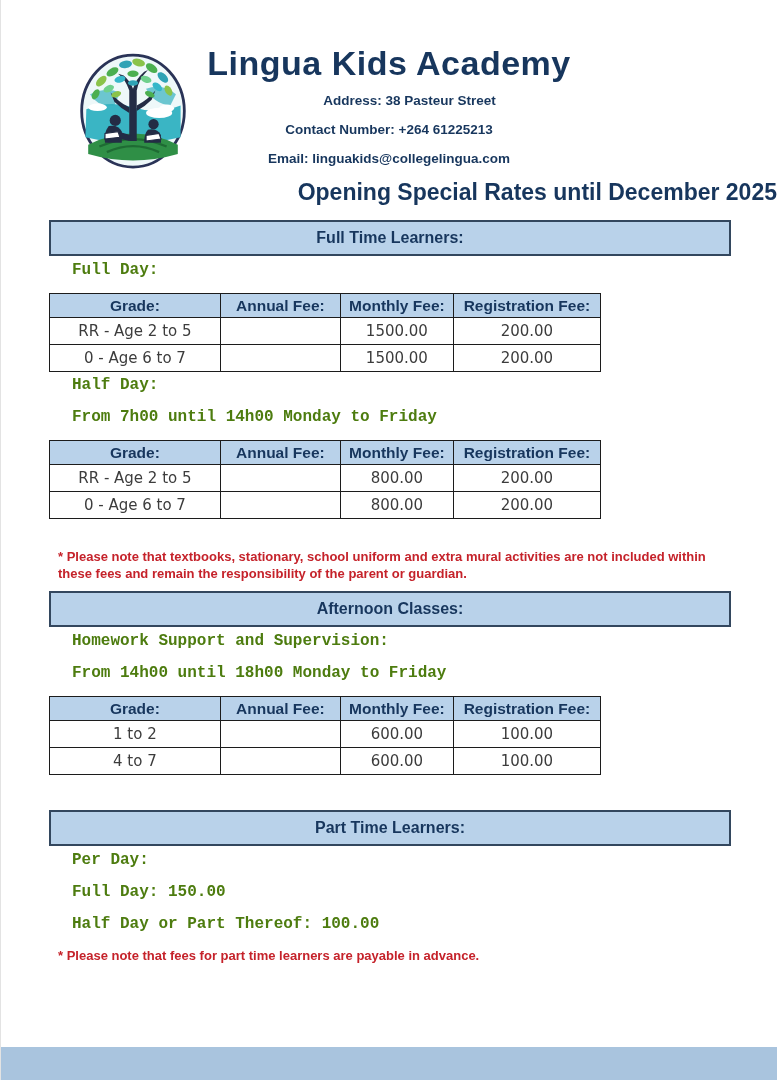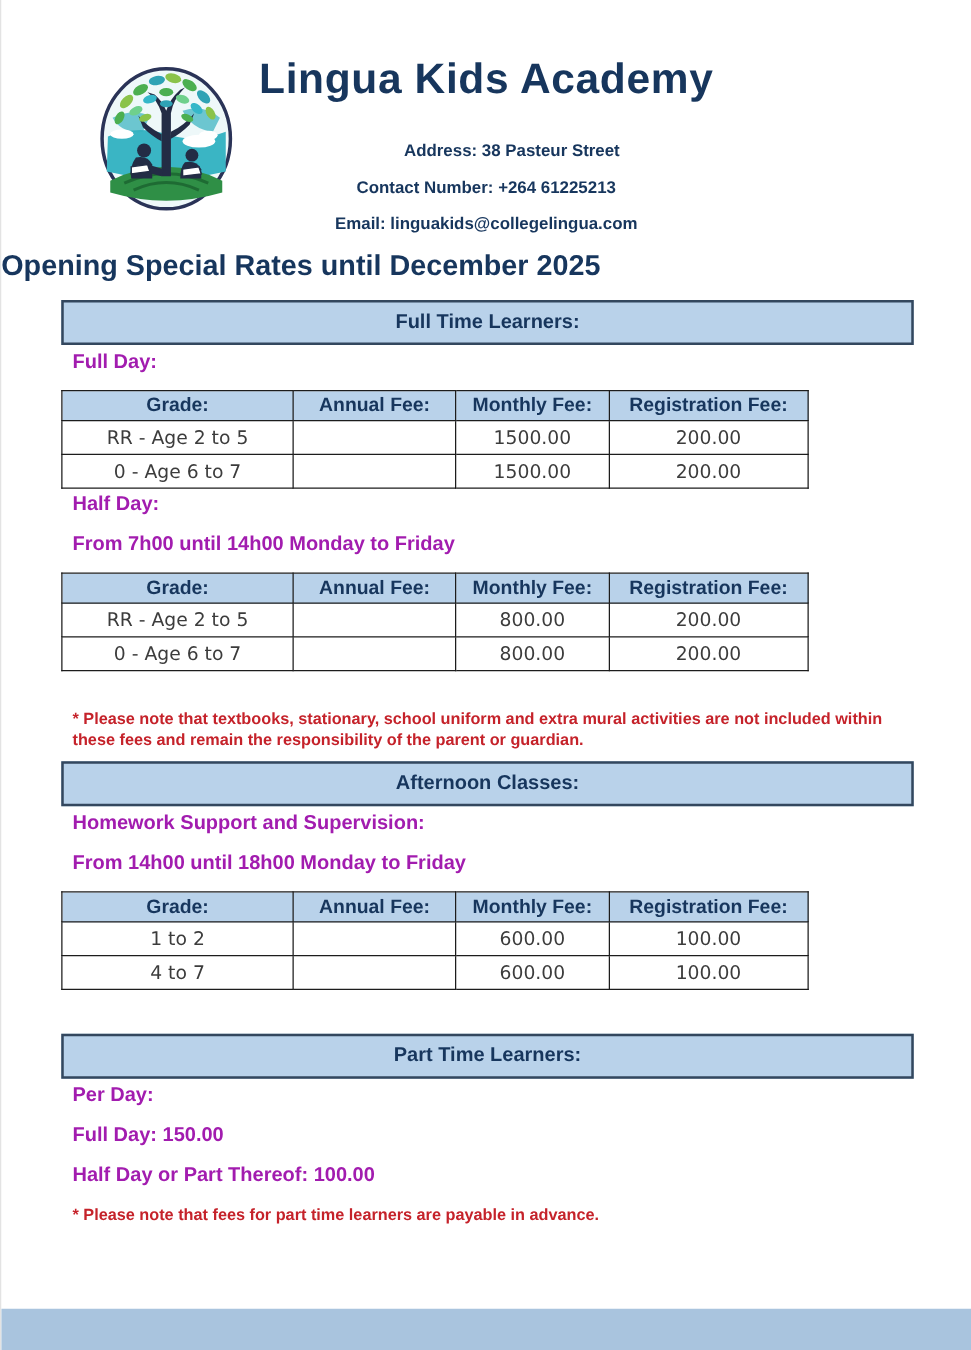--- a/index.html
+++ b/index.html
@@ -4,35 +4,35 @@
 <style>
   html,body{margin:0;padding:0;background:#fff;}
   .page{
     position:relative;width:777px;height:1080px;background:#ffffff;
     font-family:"Liberation Sans",sans-serif;overflow:hidden;
     border-left:1px solid #e3e3e3;box-sizing:border-box;
   }
   .logo{position:absolute;left:76px;top:50px;width:112px;height:124px;}
   .school-title{margin:0;padding-top:44px;text-align:center;font-size:34px;font-weight:bold;color:#17365d;letter-spacing:.5px;}
   .info-line{margin:0;text-align:center;font-size:13.5px;font-weight:bold;color:#17365d;}
-  .info-address{margin-top:30px;padding-left:41px;}
+  .info-address{margin-top:10px;padding-left:41px;}
   .info-contact{margin-top:14px;}
   .info-email{margin-top:14px;}
-  .rates-title{margin:13px 0 0 0;text-align:left;font-size:23px;font-weight:bold;color:#17365d;}
+  .rates-title{margin:13px 0 0 0;text-align:right;font-size:23px;font-weight:bold;color:#17365d;}
   .content{width:682px;margin-left:48px;}
   .section-bar{
     margin-top:14px;height:36px;box-sizing:border-box;
     background:#b9d2ea;border:2px solid #33475e;
     display:flex;align-items:center;justify-content:center;
     font-size:16px;font-weight:bold;color:#17365d;
   }
-  .sub-heading{margin:0;padding-left:9px;font-size:16px;font-weight:bold;color:#a21caf;}
+  .sub-heading{margin:14px;padding-left:9px;font-size:16px;font-weight:bold;color:#4d7c0f;font-family:Liberation Mono, monospace;}
   .mt5{margin-top:5px;}  .mt14{margin-top:14px;}  .mt3{margin-top:4px;}
   table.fees{
-    width:598px;margin-top:13px;border-collapse:collapse;table-layout:fixed;
+    width:552px;margin-top:13px;border-collapse:collapse;table-layout:fixed;
   }
   table.fees th,table.fees td{border:1.5px solid #1c1c1c;padding:0;text-align:center;}
   table.fees th{
     height:23px;background:#b9d2ea;color:#17365d;font-size:15.5px;font-weight:bold;
   }
   table.fees td{
     height:26px;font-family:"DejaVu Sans",sans-serif;font-size:15px;color:#3c3c3c;font-weight:normal;background:#fff;
   }
   .col-grade{width:31%;} .col-annual{width:21.8%;} .col-monthly{width:20.5%;} .col-reg{width:26.7%;}
   .note{

